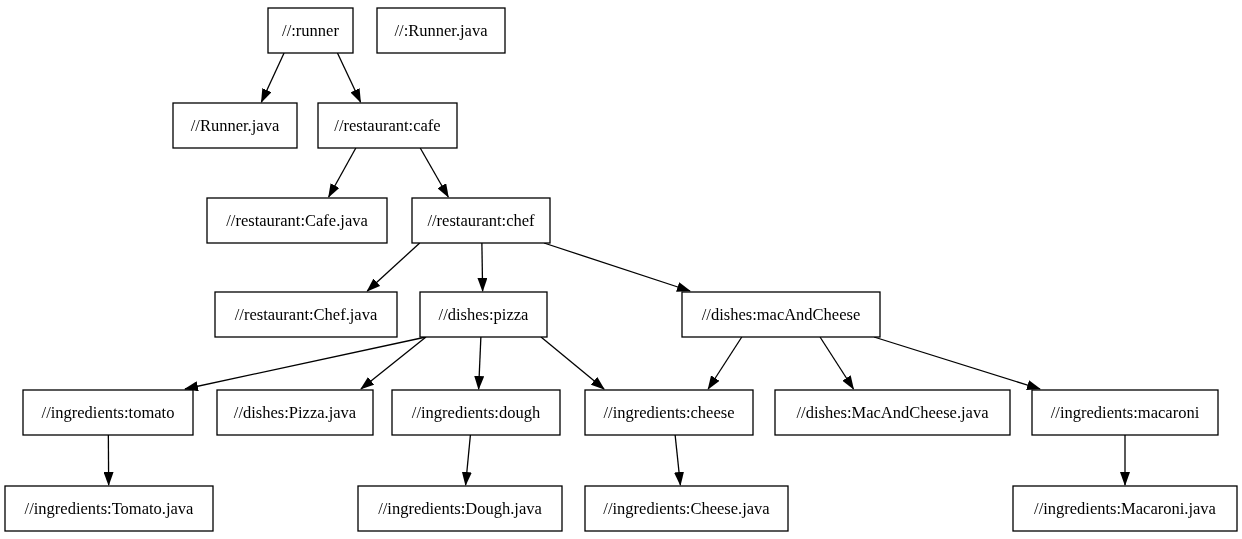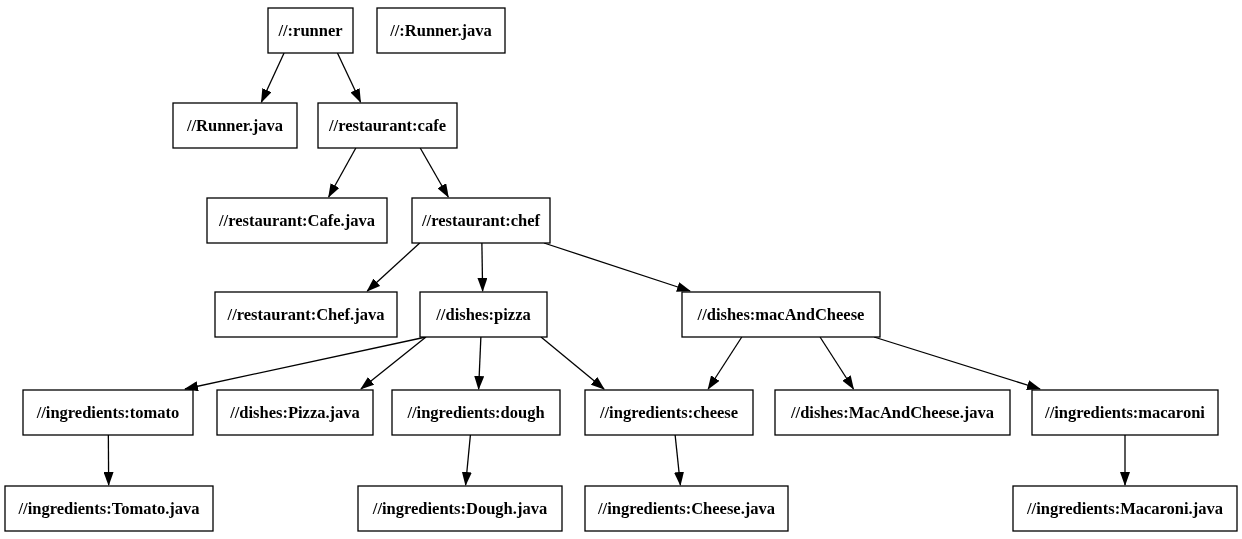--- a/index.html
+++ b/index.html
@@ -8,21 +8,20 @@
     background: #ffffff;
     width: 1242px;
     height: 539px;
     overflow: hidden;
   }
   .stage {
     position: relative;
     width: 1242px;
     height: 539px;
     background: var(--bg, #ffffff);
-    font-weight: bold;
   }
   svg { display: block; }
   .edge {
     stroke: var(--edge, #000000);
     stroke-width: 1.3;
     fill: none;
   }
   .arrowhead-path {
     fill: var(--edge, #000000);
   }

